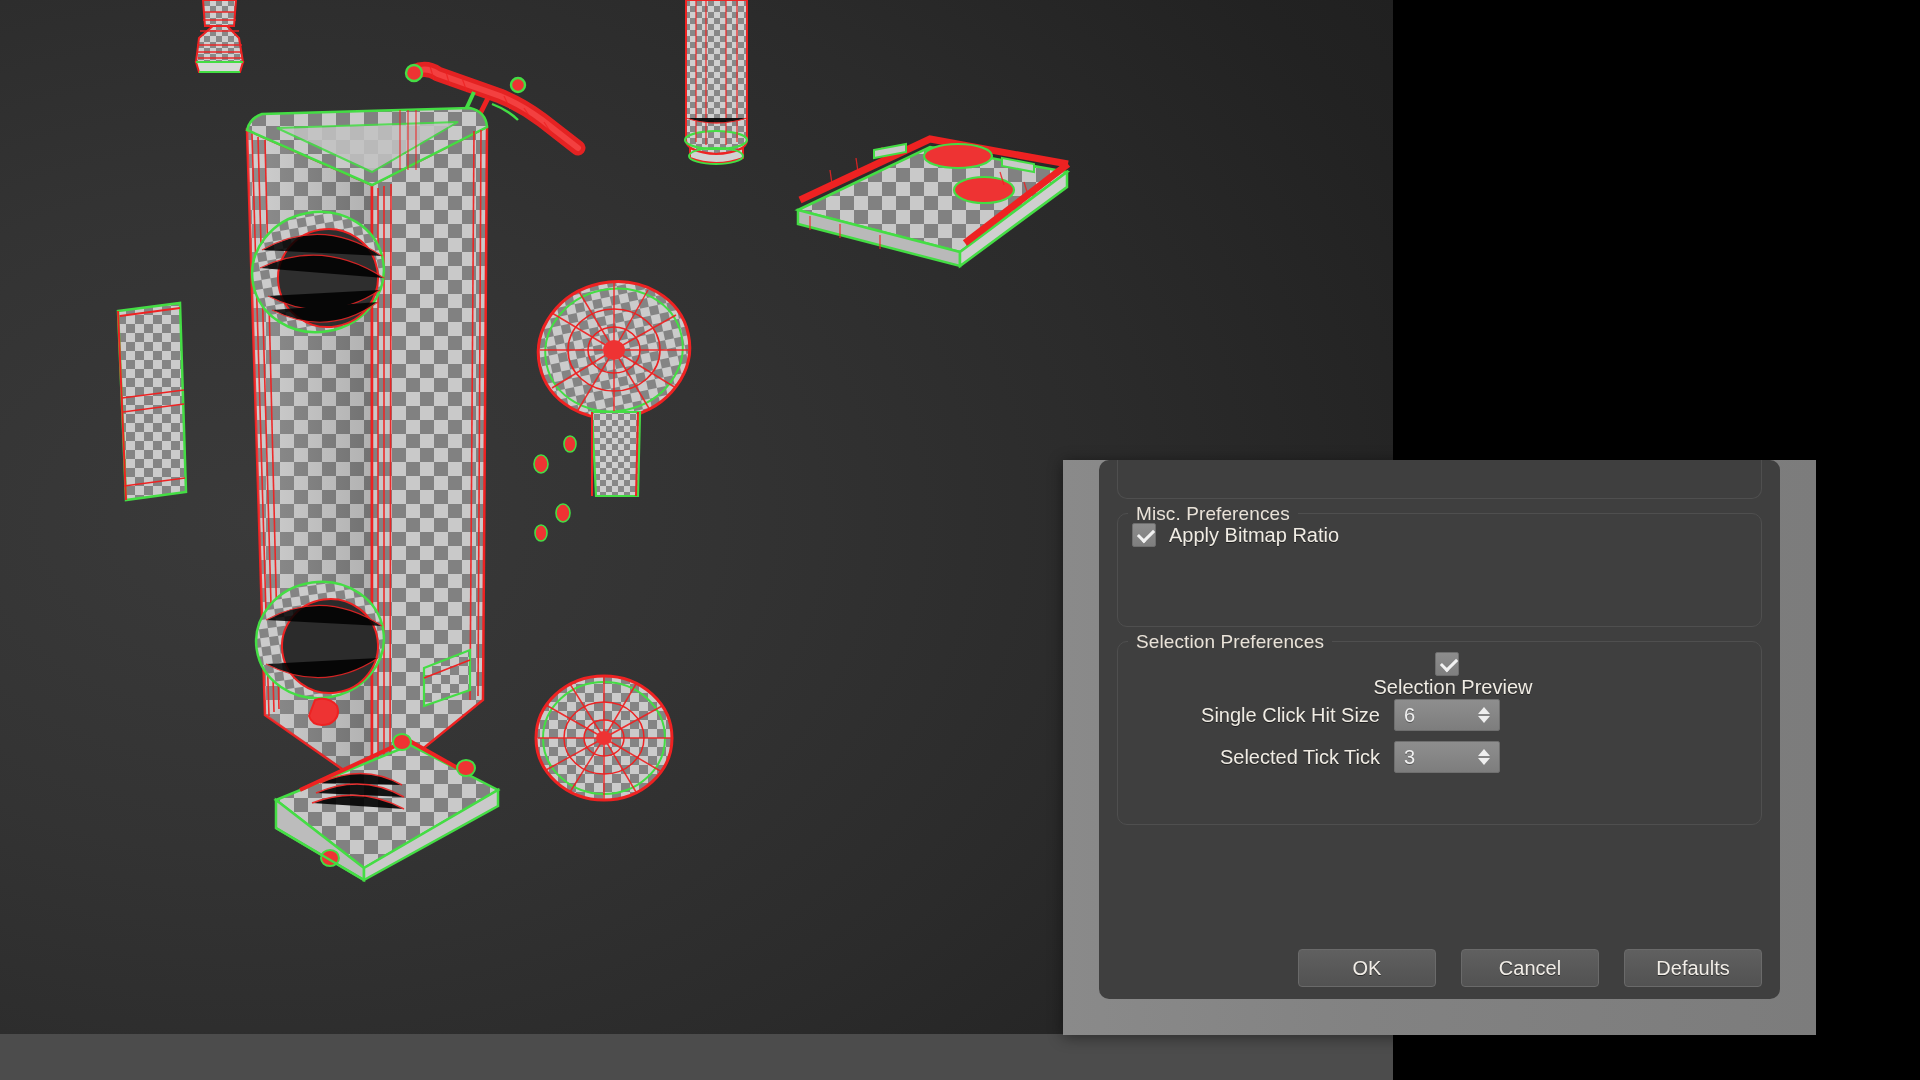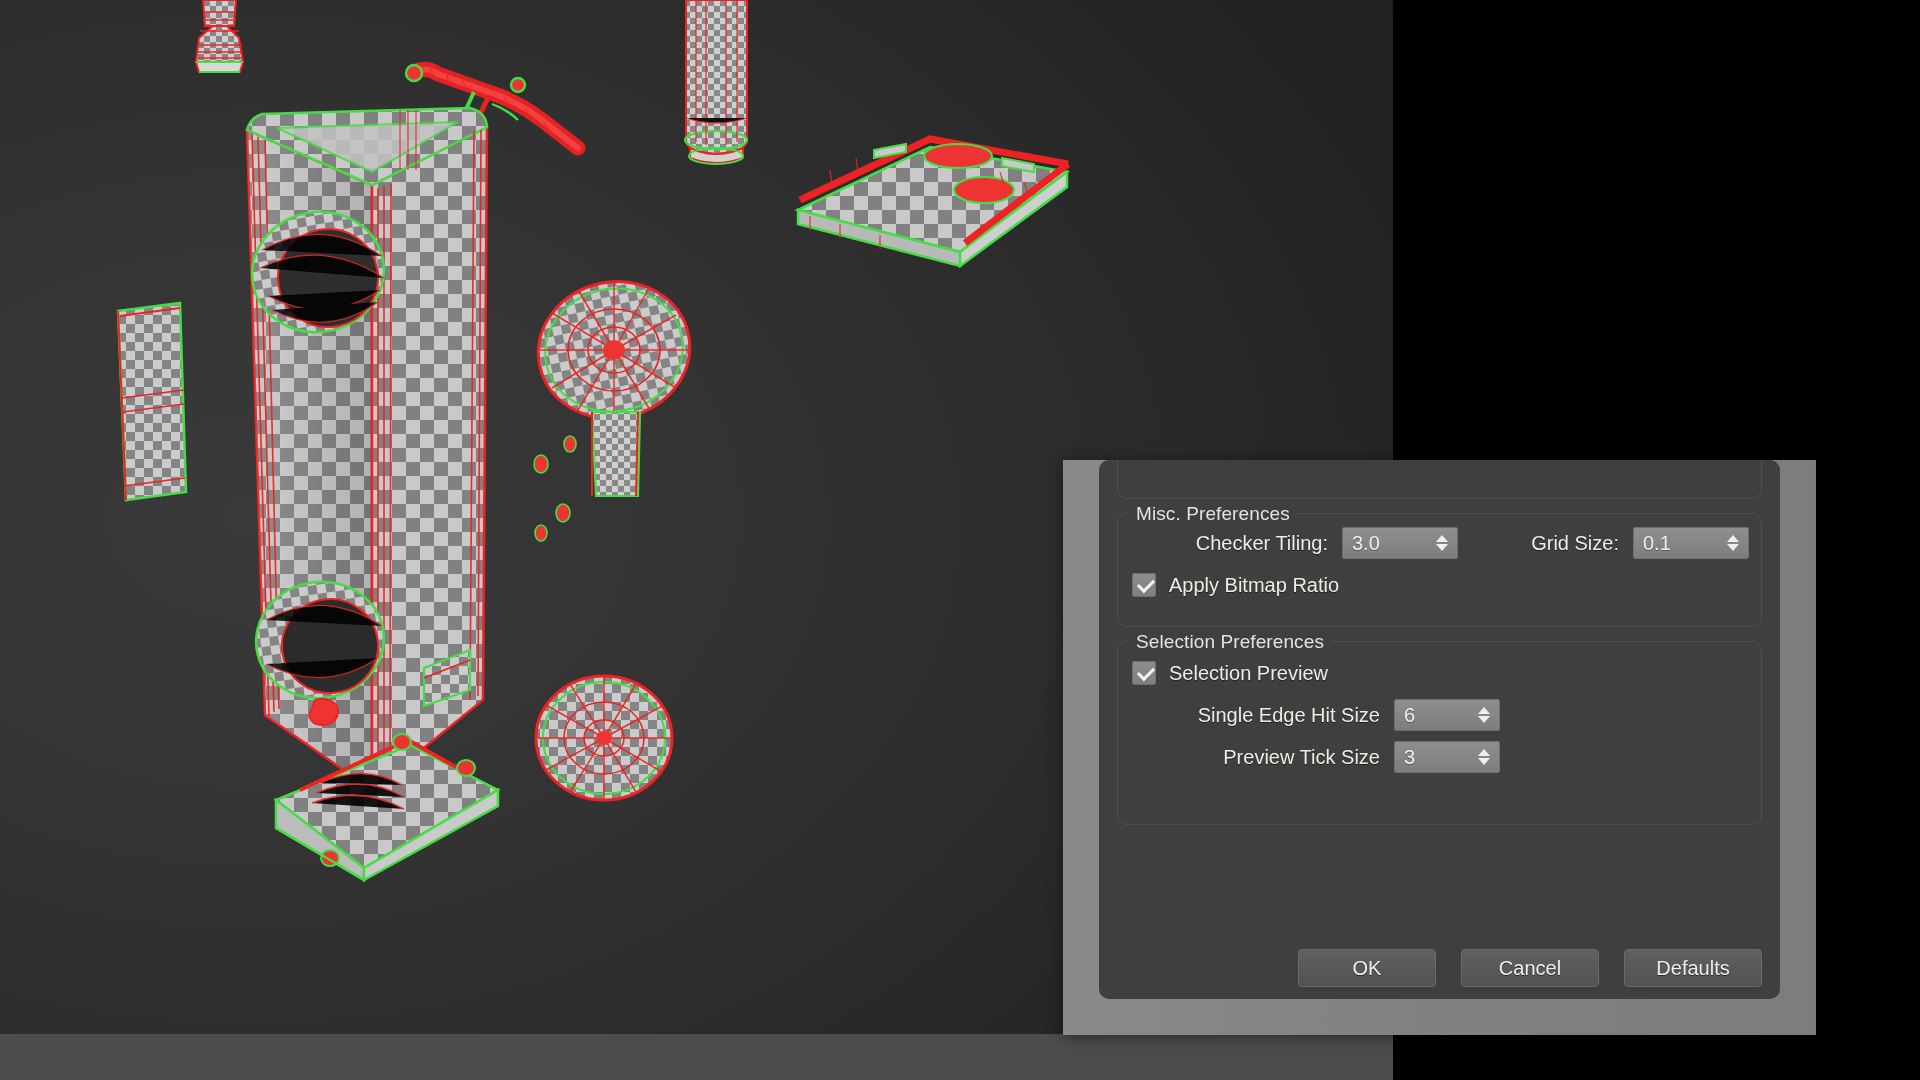--- a/index.html
+++ b/index.html
@@ -375,68 +375,49 @@
 
       <div class="group" id="group-display">
         
         
         
       </div>
 
       <div class="group" id="group-misc">
         <span class="group-title">Misc. Preferences</span>
 
-        <div class="row" style="padding-left:10px;margin-top:8px;">
-          <span class="lbl" style="width:200px;text-align:right;">Checker Tiling:</span>
-          <div class="spin" style="width:116px;margin-left:14px;">
-            <span class="val">3.0</span>
-            <span class="arrows">
-                <i class="up"></i>
-                <i class="down"></i>
-              </span>
-          </div>
-
-          <span class="lbl ml" style="margin-right:14px;">Grid Size:</span>
-          <div class="spin" style="width:116px;margin-right:12px;">
-            <span class="val">0.1</span>
-            <span class="arrows">
-                <i class="up"></i>
-                <i class="down"></i>
-              </span>
-          </div>
-        </div>
 
         <div class="row" style="padding-left:14px;">
           <span class="cb"></span>
           <span class="lbl" style="margin-left:13px;">Apply Bitmap Ratio</span>
         </div>
       </div>
 
       <div class="group" id="group-selection">
         <span class="group-title">Selection Preferences</span>
 
-        <div class="row" style="padding-left:14px;margin-top:10px;">
+        <div class="row" style="padding-left:14px;margin-top:10px;flex-direction:column;">
           <span class="cb"></span>
           <span class="lbl" style="margin-left:13px;">Selection Preview</span>
         </div>
 
 
         <div class="row" style="padding-left:14px;">
-          <span class="lbl" style="width:248px;text-align:right;">Single Edge Hit Size</span>
+          <span class="lbl" style="width:248px;text-align:right;">Single Click Hit Size</span>
           <div class="spin" style="width:106px;margin-left:14px;">
             <span class="val">6</span>
             <span class="arrows">
                 <i class="up"></i>
                 <i class="down"></i>
               </span>
           </div>
         </div>
 
         <div class="row" style="padding-left:14px;">
-          <span class="lbl" style="width:248px;text-align:right;">Preview Tick Size</span>
+          <span class="lbl" style="width:248px;text-align:right;">Selected Tick Tick</span>
           <div class="spin" style="width:106px;margin-left:14px;">
             <span class="val">3</span>
             <span class="arrows">
                 <i class="up"></i>
                 <i class="down"></i>
               </span>
           </div>
         </div>
       </div>
 

